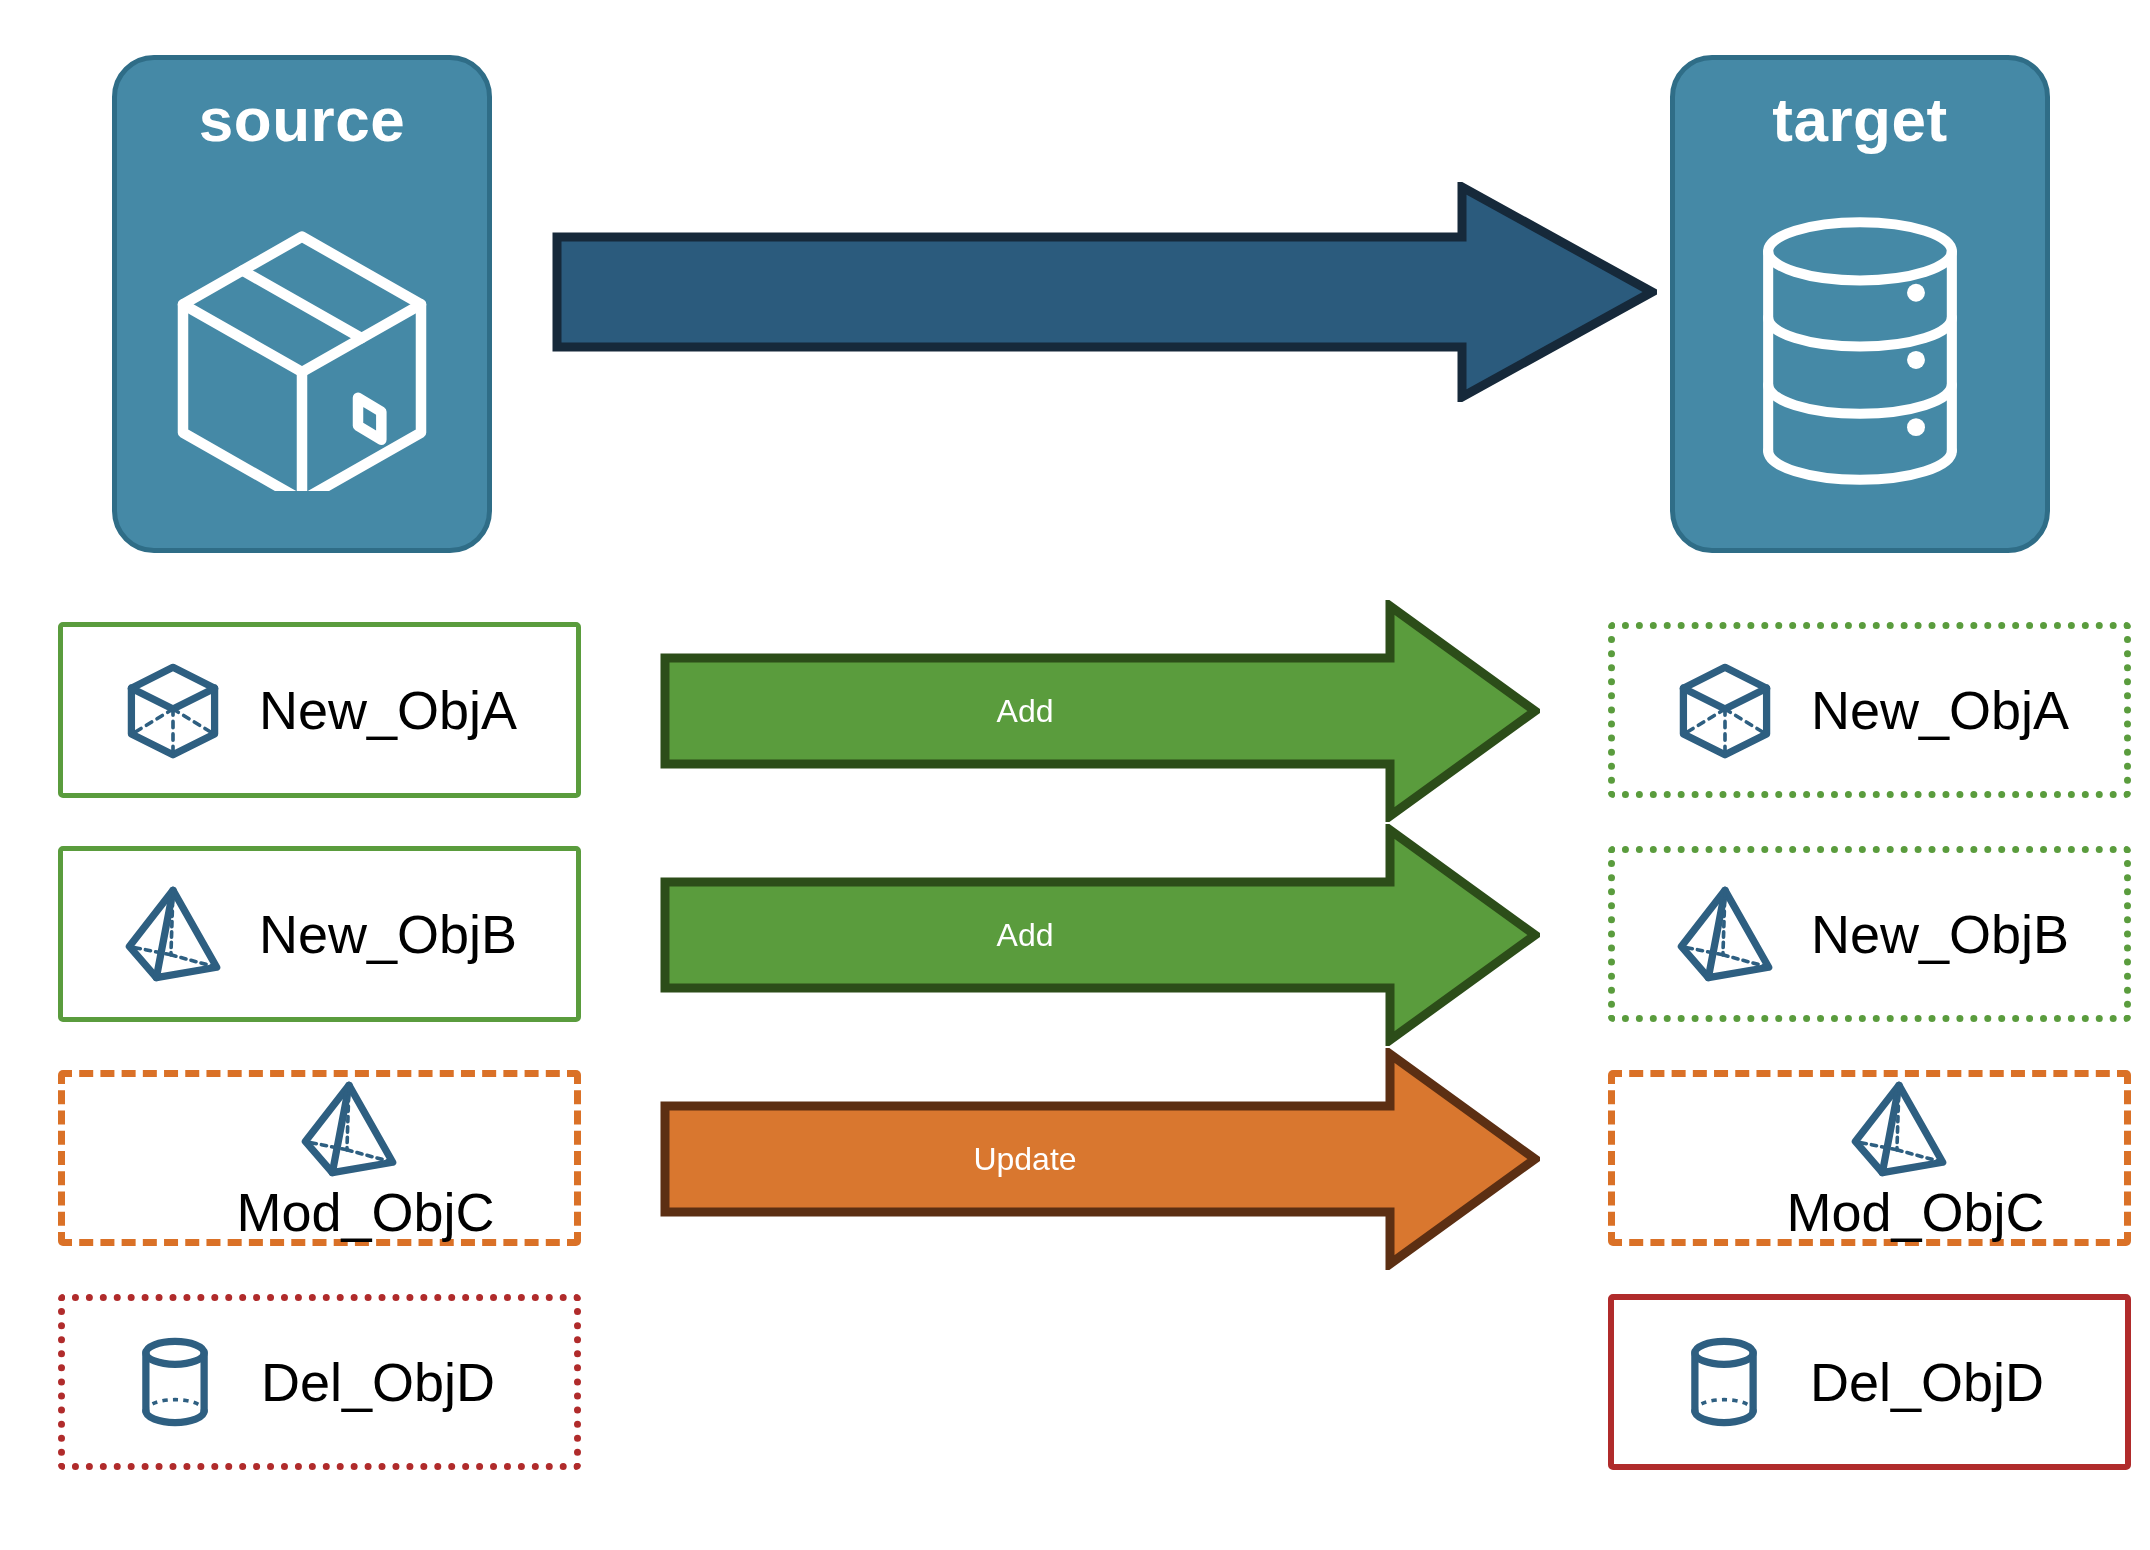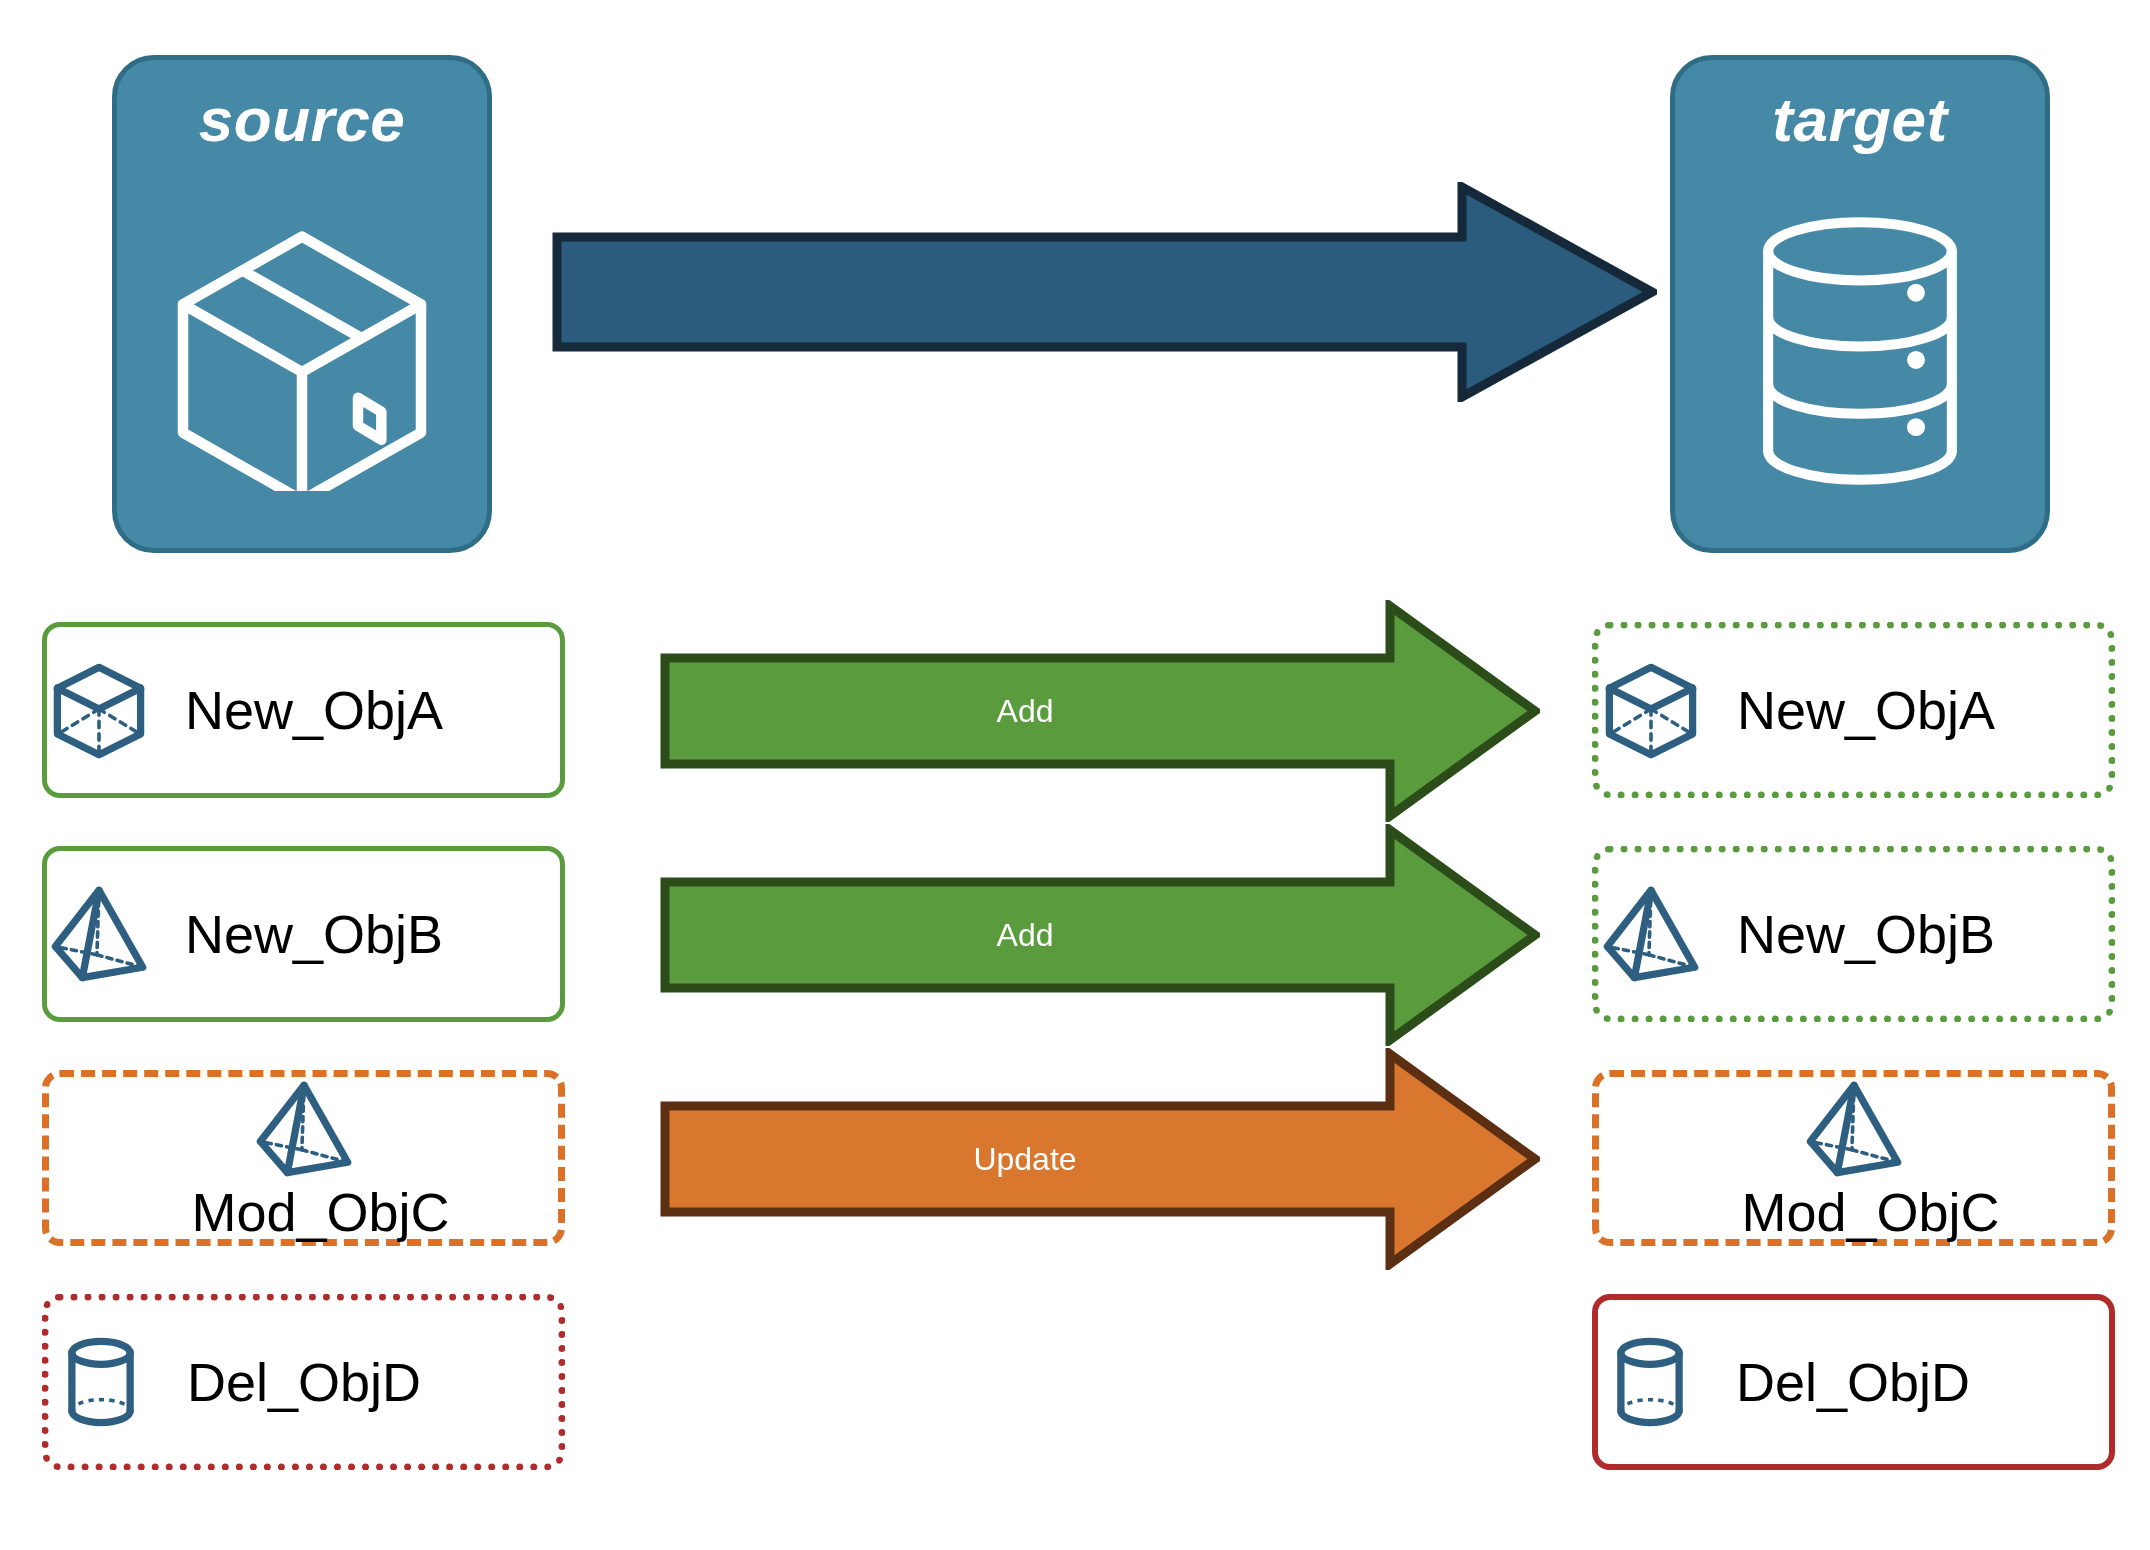--- a/index.html
+++ b/index.html
@@ -23,21 +23,20 @@
     position: absolute;
     width: 380px;
     height: 498px;
     background: #4589a6;
     border: 5px solid #2f6d87;
     border-radius: 42px;
     box-sizing: border-box;
     display: flex;
     flex-direction: column;
     align-items: center;
-    font-style: italic;
   }
   .endpoint-title {
     margin-top: 26px;
     color: #ffffff;
     font-size: 62px;
     font-weight: bold;
     letter-spacing: 0.5px;
     line-height: 1.1;
   }
   .endpoint-glyph {
@@ -85,24 +84,26 @@
   #row-0 { top: 622px; }
   #row-1 { top: 846px; }
   #row-2 { top: 1070px; }
   #row-3 { top: 1294px; }
 
   .obj-card {
     position: absolute;
     width: 523px;
     height: 176px;
     box-sizing: border-box;
-    border-radius: 18px;
+    border-radius: 5px;
     background: #ffffff;
     display: flex;
     align-items: center;
+    padding-left: 58px;
+    margin-left: 16px;
   }
   .obj-card.left  { left: 42px; }
   .obj-card.right { left: 1592px; }
 
   .obj-icon {
     width: 104px;
     height: 104px;
     flex: 0 0 104px;
     display: flex;
     align-items: center;

